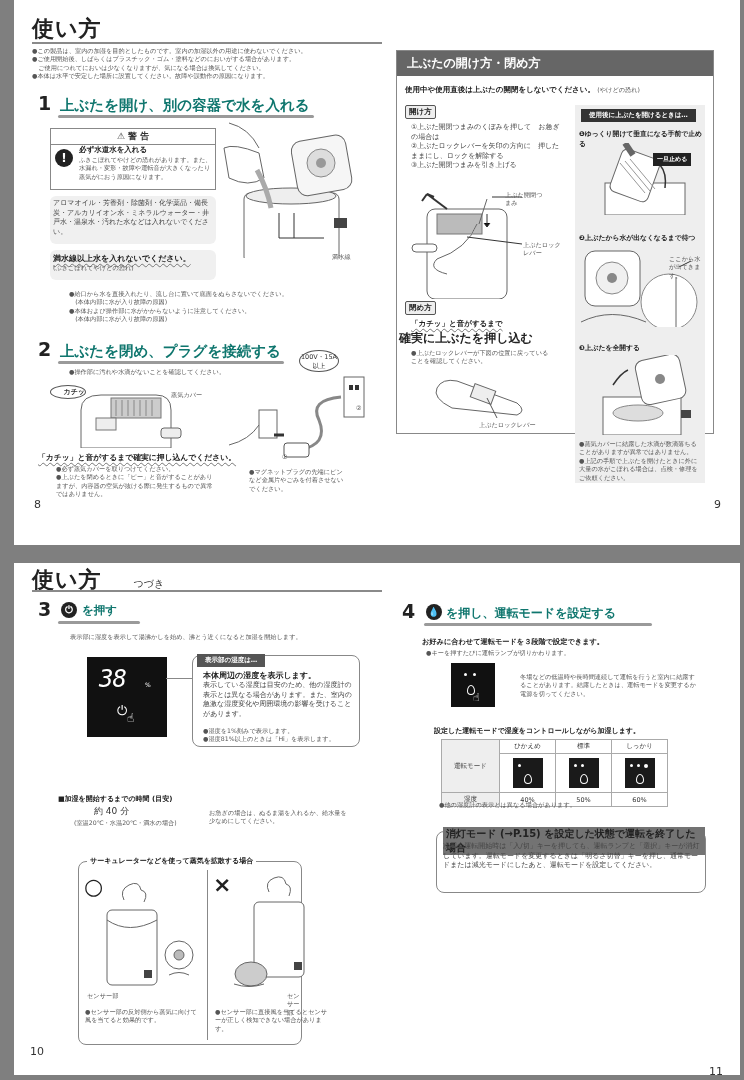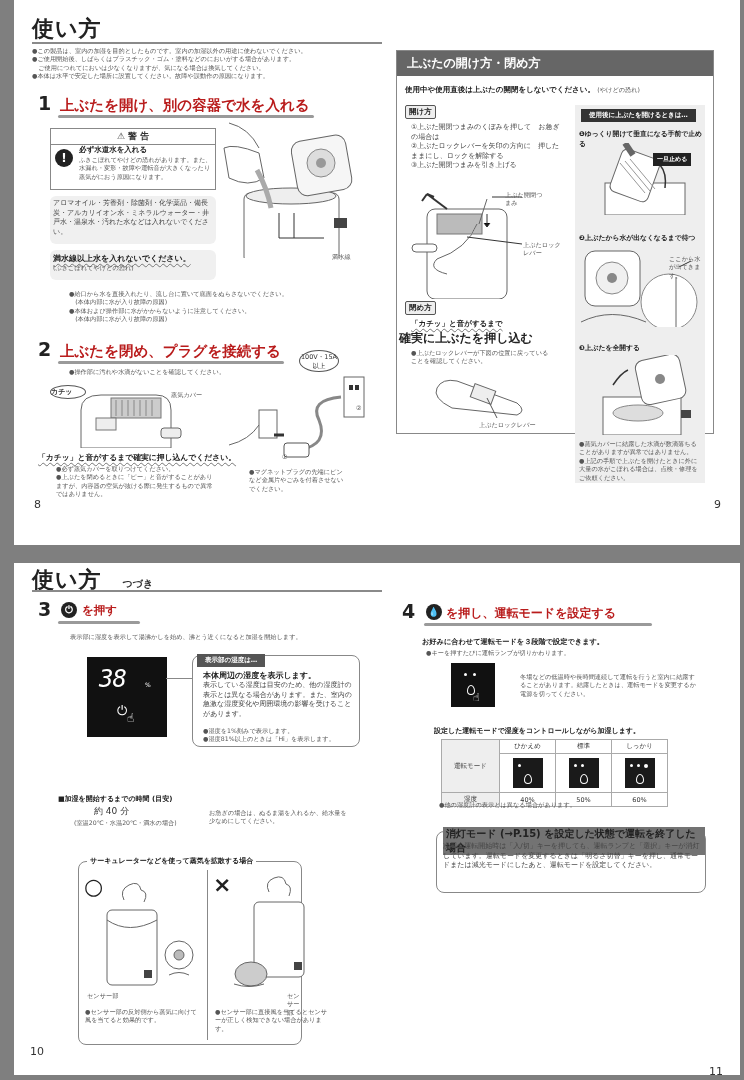--- a/index.html
+++ b/index.html
@@ -7,21 +7,21 @@
   body { background: #7f7f7f; font-family: "DejaVu Sans", sans-serif; color: #333; position: relative; }
   .spread { position: absolute; left: 14px; width: 726px; background: #fff; }
   #spread1 { top: 0; height: 545px; }
   #spread2 { top: 563px; height: 512px; }
   .abs { position: absolute; }
   .h-title { font-weight: bold; font-size: 22px; color: #222; letter-spacing: 1px; }
   .title-rule { height: 2px; background: #8a8a8a; }
   .tiny { font-size: 6.2px; line-height: 8.4px; color: #555; }
   .small { font-size: 7px; line-height: 9.6px; color: #444; }
   .step-num { font-weight: bold; font-size: 19px; color: #222; }
-  .step-title { font-weight: bold; font-size: 14.5px; color: #b91c1c; }
+  .step-title { font-weight: bold; font-size: 14.5px; color: #0f766e; }
   .step-rule { height: 3px; background: #9a9a9a; border-radius: 2px; }
   .page-num { font-size: 11px; color: #333; }
   .warn-box { border: 1px solid #888; background: #fff; }
   .gray-box { background: #f0f0f0; border-radius: 6px; }
   .bold { font-weight: bold; color: #222; }
   .wavy { text-decoration: underline wavy #777; text-underline-offset: 2px; }
   .sect-header { background: #666; color: #fff; font-weight: bold; font-size: 12px; padding: 4px 10px; }
   .tag { display: inline-block; border: 1px solid #555; background: #eee; font-weight: bold; font-size: 7.5px; padding: 1px 3px; border-radius: 2px; color: #222; }
   .pill { display: inline-block; background: #333; color: #fff; font-size: 6.5px; padding: 2px 8px; border-radius: 0; font-weight: bold; }
   .lcd { background: #111; }
@@ -90,21 +90,21 @@
     <div>　(本体内部に水が入り故障の原因)</div>
     <div>●本体および操作部に水がかからないように注意してください。</div>
     <div>　(本体内部に水が入り故障の原因)</div>
   </div>
 
   <div class="abs step-num" style="left:24px;top:338px;">2</div>
   <div class="abs step-title" style="left:46px;top:342px;">上ぶたを閉め、プラグを接続する</div>
   <div class="abs step-rule" style="left:44px;top:361px;width:226px;"></div>
   <div class="abs tiny" style="left:55px;top:368px;">●操作部に汚れや水滴がないことを確認してください。</div>
 
-  <div class="abs" style="left:36px;top:385px;width:36px;height:14px;border:1px solid #555;border-radius:50%;text-align:left;font-size:7px;font-weight:bold;line-height:12px;">カチッ</div>
+  <div class="abs" style="left:36px;top:385px;width:36px;height:14px;border:1px solid #555;border-radius:50%;text-align:right;font-size:7px;font-weight:bold;line-height:12px;">カチッ</div>
   <div class="abs" style="left:62px;top:390px;width:110px;height:58px;">
     <svg width="110" height="58" viewBox="0 0 110 58">
       <path d="M5 20 Q5 5 25 5 L80 5 Q95 5 95 20 L95 58 L5 58 Z" fill="#fff" stroke="#666"></path>
       <rect x="35" y="8" width="50" height="20" fill="#ccc" stroke="#777"></rect>
       <g stroke="#888">
           <line x1="40" y1="10" x2="40" y2="26"></line>
           <line x1="46" y1="10" x2="46" y2="26"></line>
           <line x1="52" y1="10" x2="52" y2="26"></line>
           <line x1="58" y1="10" x2="58" y2="26"></line>
           <line x1="64" y1="10" x2="64" y2="26"></line>
@@ -231,21 +231,21 @@
       </div>
     </div>
   </div>
   <div class="abs page-num" style="left:700px;top:498px;">9</div>
 </div>
 
 <div class="spread" id="spread2">
 
   <div class="abs" style="left:18px;top:2px;">
     <span class="h-title">使い方</span>
-    <span style="font-weight:bold;font-size:10px;margin-left:16px;color:#333;">つづき</span>
+    <span style="font-weight:normal;font-size:10px;margin-left:27px;color:#333;">つづき</span>
   </div>
   <div class="abs title-rule" style="left:18px;top:27px;width:350px;"></div>
 
   <div class="abs step-num" style="left:24px;top:35px;">3</div>
   <div class="abs" style="left:47px;top:39px;width:16px;height:16px;border-radius:50%;background:#222;color:#fff;font-size:10px;text-align:center;line-height:16px;font-weight:bold;">⏻</div>
   <div class="abs step-title" style="left:68px;top:40px;font-size:11.5px;">を押す</div>
   <div class="abs step-rule" style="left:44px;top:58px;width:82px;"></div>
   <div class="abs tiny" style="left:56px;top:70px;">表示部に湿度を表示して湯沸かしを始め、沸とう近くになると加湿を開始します。</div>
 
   <div class="abs lcd" style="left:73px;top:94px;width:80px;height:80px;">

